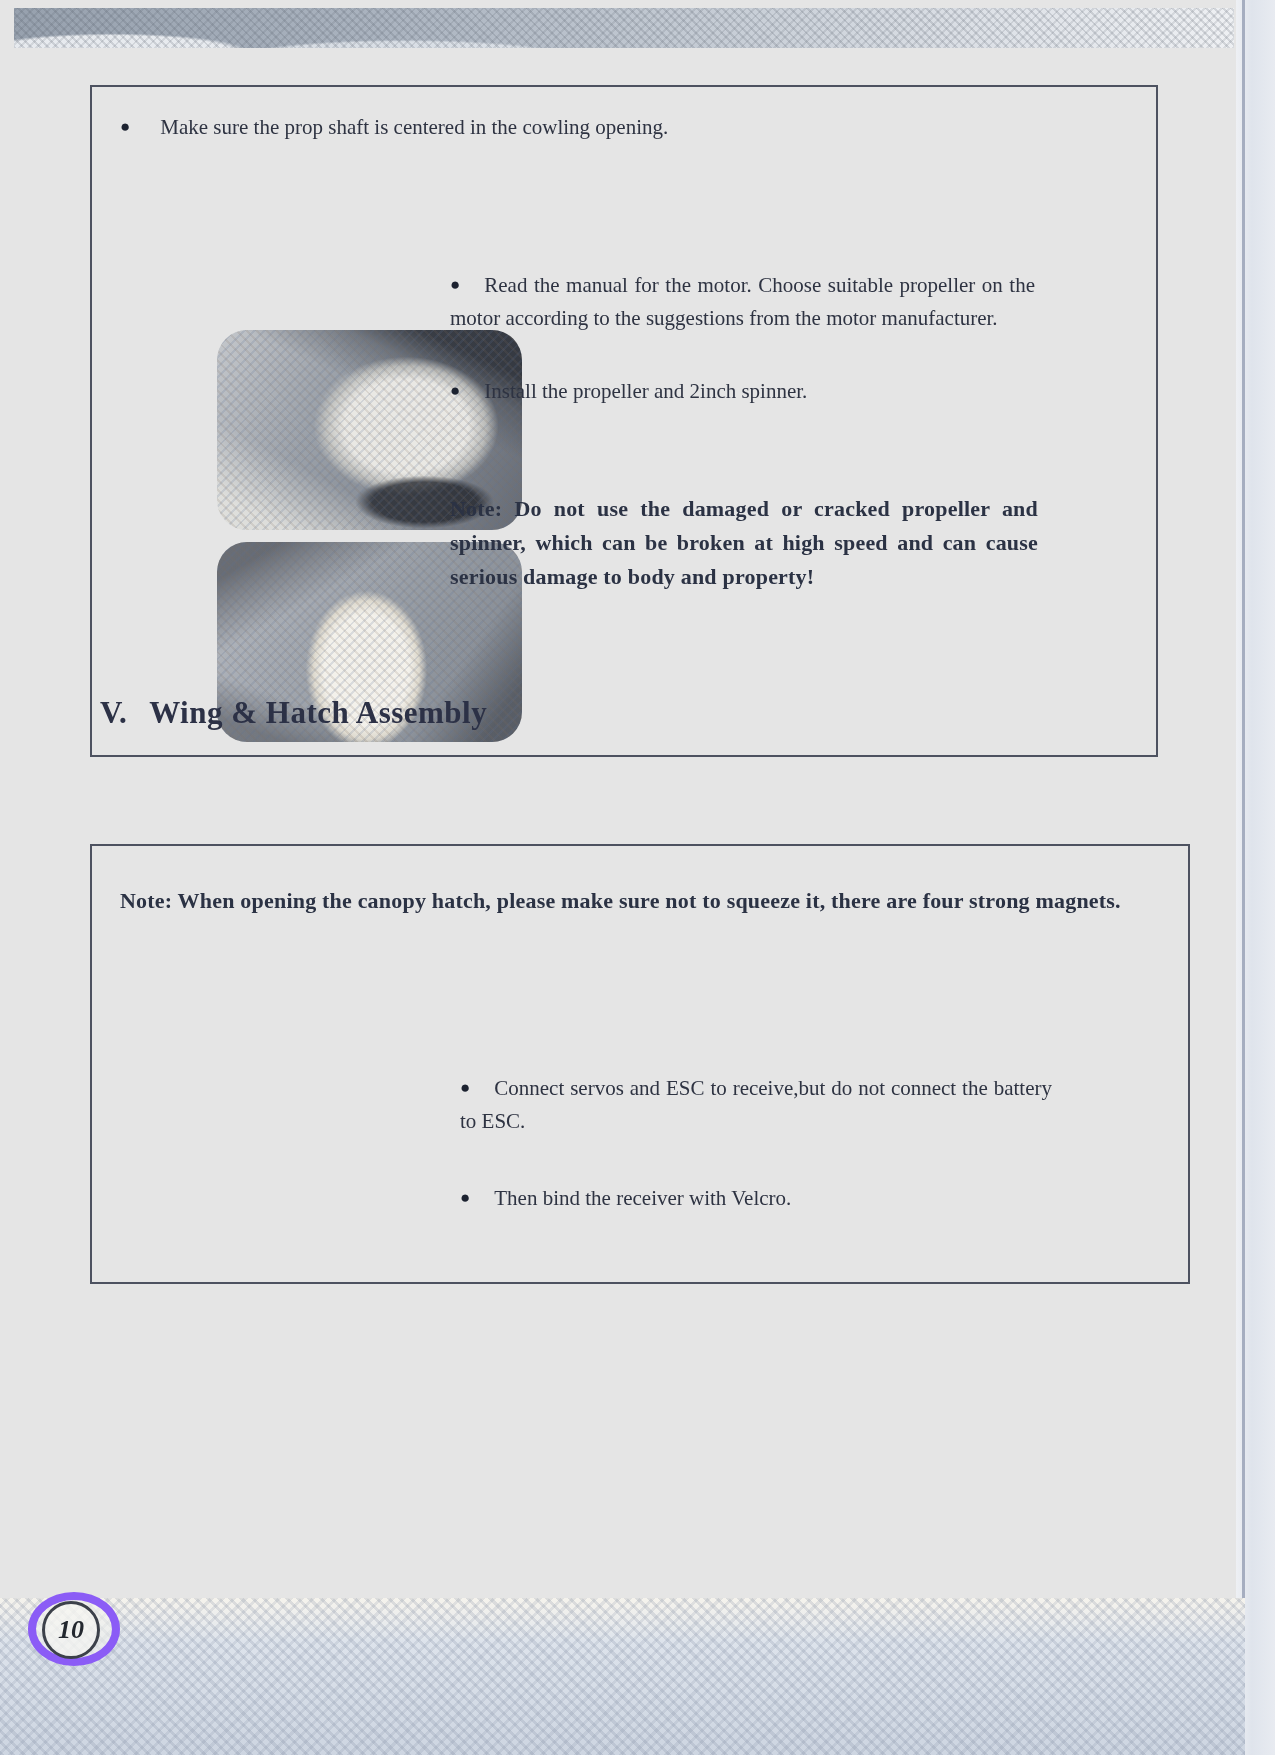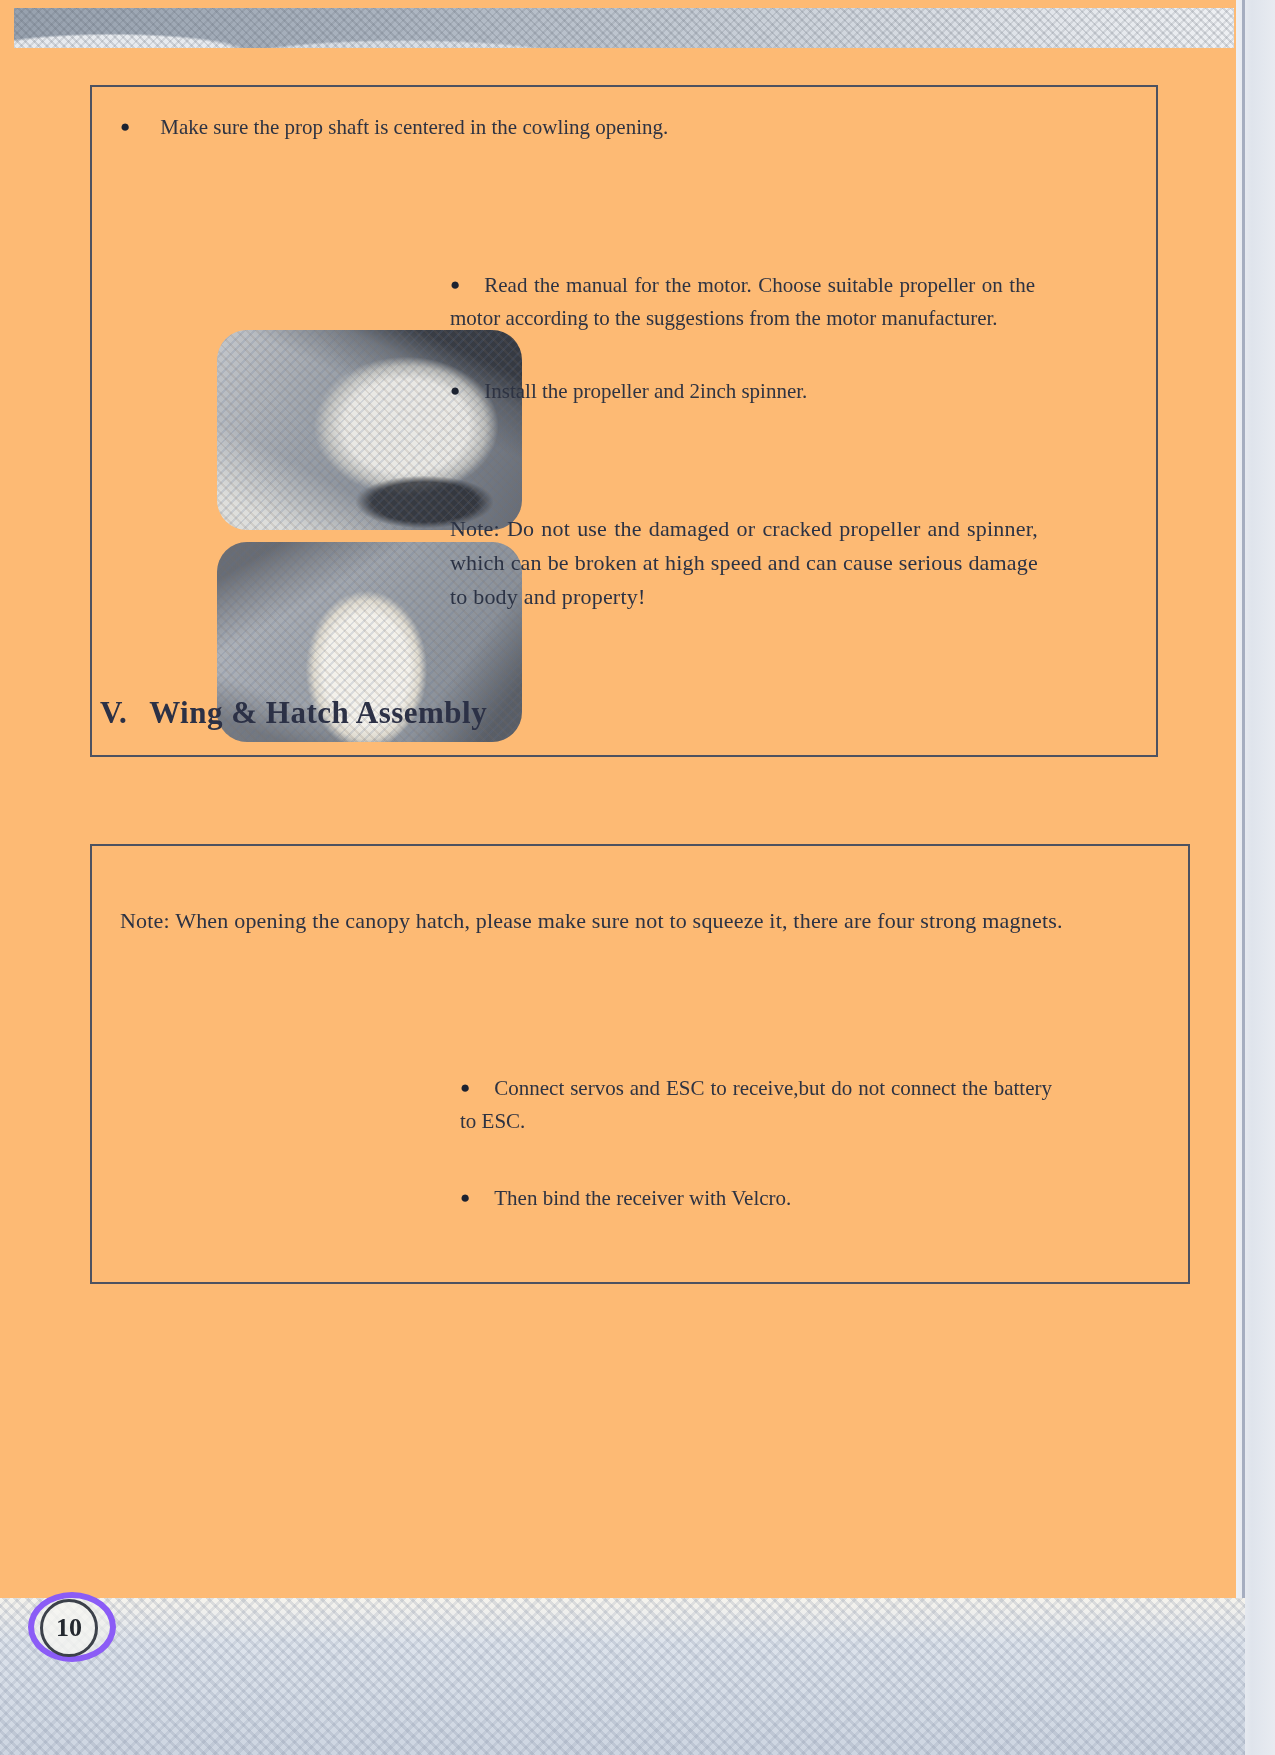--- a/index.html
+++ b/index.html
@@ -1,18 +1,18 @@
 <!DOCTYPE html>
 <html><head>
 <meta charset="utf-8">
 <style>
   html,body{margin:0;padding:0;}
   .page{
     position:relative;width:1275px;height:1755px;
-    background:#fdba74;overflow:hidden;
+    background:#e5e5e5;overflow:hidden;
     font-family:"Liberation Serif","DejaVu Serif",serif;
     color:#2e3342;
   }
   
   .top-band{
     position:absolute;left:14px;top:8px;width:1220px;height:40px;
     background:
       radial-gradient(ellipse 220px 30px at 8% 110%, rgba(235,238,242,.95) 0 55%, transparent 62%),
       radial-gradient(ellipse 260px 26px at 32% 120%, rgba(225,230,236,.85) 0 55%, transparent 62%),
       linear-gradient(90deg,#97a1ae 0%,#aab3bf 30%,#c3cad3 55%,#dde1e7 80%,#eef0f3 100%);
@@ -50,21 +50,21 @@
   #box1{left:90px;top:85px;width:1064px;height:668px;}
   #box2{left:90px;top:844px;width:1064px;height:436px;padding-left:32px;}
   #box3{left:90px;top:1303px;width:1064px;height:276px;}
   
   .bullet-p{position:absolute;margin:0;font-size:21px;line-height:1.55;}
   .just{text-align:justify;}
   .dot{display:inline-block;color:#1c2230;font-size:17px;transform:translateY(-2px);}
   .gap-lg{margin-right:30px;}
   .gap-md{margin-right:24px;}
   .gap-sm{margin-right:12px;}
-  .note-text{font-weight:normal;color:#2b3244;letter-spacing:.2px;margin-top:20px;}
+  .note-text{font-weight:bold;color:#2b3244;letter-spacing:.2px;}
   .heading{
     position:absolute;left:100px;top:695px;margin:0;
     font-size:31px;font-weight:bold;color:#2c3146;letter-spacing:.5px;
   }
   .heading .hprefix{margin-right:22px;}
   
   .photo{position:absolute;border-radius:30px;overflow:hidden;}
   .photo::after{
     content:"";position:absolute;inset:0;
     background-image:
@@ -85,22 +85,23 @@
     background:
       radial-gradient(ellipse 88px 115px at 49% 64%, #f3f1eb 0 48%, #dedacf 60%, transparent 69%),
       linear-gradient(150deg, rgba(55,59,67,.6) 0 10%, transparent 30%),
       linear-gradient(305deg, rgba(55,59,67,.55) 0 9%, transparent 26%),
       linear-gradient(20deg, rgba(70,74,82,.5) 0 8%, transparent 22%),
       linear-gradient(120deg,#b6bac1 0%,#969ca4 55%,#7e848d 100%);
   }
   
   .page-badge{
     position:absolute;left:28px;top:1592px;width:76px;height:58px;
-    border:6px solid #8b5cf6;border-radius:50%;
+    border:8px solid #8b5cf6;border-radius:50%;
     background:rgba(244,243,239,.6);
+    font-style:italic;
   }
   .page-badge-inner{
     position:absolute;left:6px;top:1px;width:52px;height:52px;
     border:3px solid #3c414a;border-radius:50%;
     display:flex;align-items:center;justify-content:center;
     font-weight:bold;font-size:26px;color:#23282f;
     background:rgba(248,247,243,.5);
   }
 </style>
 </head>

